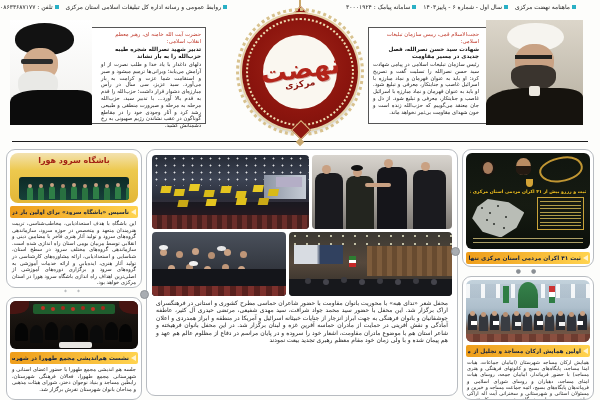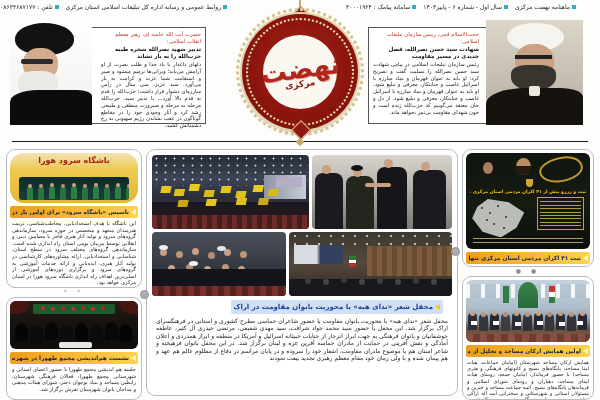--- a/index.html
+++ b/index.html
@@ -82,21 +82,21 @@
       background:#cfe0f2;border-radius:2px;padding:0 3px;box-sizing:border-box;}
   .hl-blue .hl-text{font-size:7px;color:#1c3f9e;}
   .hl-blue .hl-arrow{border-right-color:#ffc61a;}
 
   
   .bt{direction:rtl;text-align:justify;color:#1c1c1c;font-size:5.2px;line-height:6.6px;margin:2px 5px 0;}
   .bt-c{direction:rtl;text-align:justify;color:#1c1c1c;font-size:6px;line-height:7.4px;margin:3px 9px 0;}
   .bt-sm{direction:rtl;text-align:justify;color:#1c1c1c;font-size:5px;line-height:6.2px;margin:2px 4px 0;}
 
   
-  .poster-choir{position:relative;height:50px;margin:3px;border-radius:14px;overflow:hidden;
+  .poster-choir{position:relative;height:50px;margin:3px;border-radius:8px;overflow:hidden;
       background:linear-gradient(180deg,#f3e2b0 0%,#edc94e 35%,#e3b637 100%);}
   .pch-title{position:absolute;top:3px;left:5px;right:5px;text-align:center;direction:rtl;
       font-size:8px;font-weight:bold;color:#a32315;}
   .pch-photo{position:absolute;left:7%;bottom:3px;width:86%;height:46%;border-radius:3px;
       background:linear-gradient(180deg,#0e2a26,#16413a);overflow:hidden;}
   .pch-singers{position:absolute;left:8px;bottom:0;width:6px;height:13px;background:#2e7d46;border-radius:3px 3px 0 0;
       box-shadow:11px 0 #2a7340,22px -1px #2e7d46,33px 0 #287040,44px -1px #2e7d46,55px 0 #2a7340,
                  66px -1px #2e7d46,77px 0 #287040,88px -1px #2e7d46,99px 0 #2a7340;}
   .pch-heads{position:absolute;left:9px;bottom:12px;width:4px;height:4px;border-radius:50%;background:#c9a183;
       box-shadow:11px 0 #bf9678,22px -1px #c9a183,33px 0 #b68f72,44px -1px #c9a183,55px 0 #bf9678,
@@ -350,24 +350,20 @@
         <div class="ph photo-stage">
           <div class="ps-lights"></div>
           <div class="ps-wall"></div>
           <div class="ps-screens"></div>
           <div class="ps-flag"></div>
           <div class="ps-crowd"></div>
           <div class="ps-heads"></div>
         </div>
       </div>
     </div>
-    <div class="hl-blue">
-      <span class="hl-arrow"></span>
-      <span class="hl-text">محفل شعر «ندای هبه» با محوریت بانوان مقاومت در اراک</span>
-    </div>
     <div class="bt-c">محفل شعر «ندای هبه» با محوریت بانوان مقاومت با حضور شاعران حماسی مطرح کشوری و استانی در فرهنگسرای اراک برگزار شد. این محفل با حضور سید محمد جواد شرافت، سید مهدی شفیعی، مرتضی حیدری آل کثیر، عاطفه جوشقانیان و بانوان فرهنگی به جهت ابراز انزجار از جنایات خبیثانه اسرائیل و آمریکا در منطقه و ابراز همدردی و اعلان آمادگی و نقش آفرینی در حمایت از مادران حماسه آفرین غزه و لبنان برگزار شد. در این محفل بانوان فرهیخته و شاعر استان هم با موضوع مادران مقاومت، اشعار خود را سروده و در پایان مراسم در دفاع از مظلوم عالم هم عهد و هم پیمان شده و با ولی زمان خود مقام معظم رهبری تجدید بیعت نمودند</div>
   </div>
   <div class="conn" id="conn-left"></div>
   <div class="conn" id="conn-right"></div>
 
   <div class="card" id="card-film">
     <div class="poster-film">
       <div class="fm-face"></div>
       <div class="fm-beard"></div>
       <div class="fm-face2"></div>

